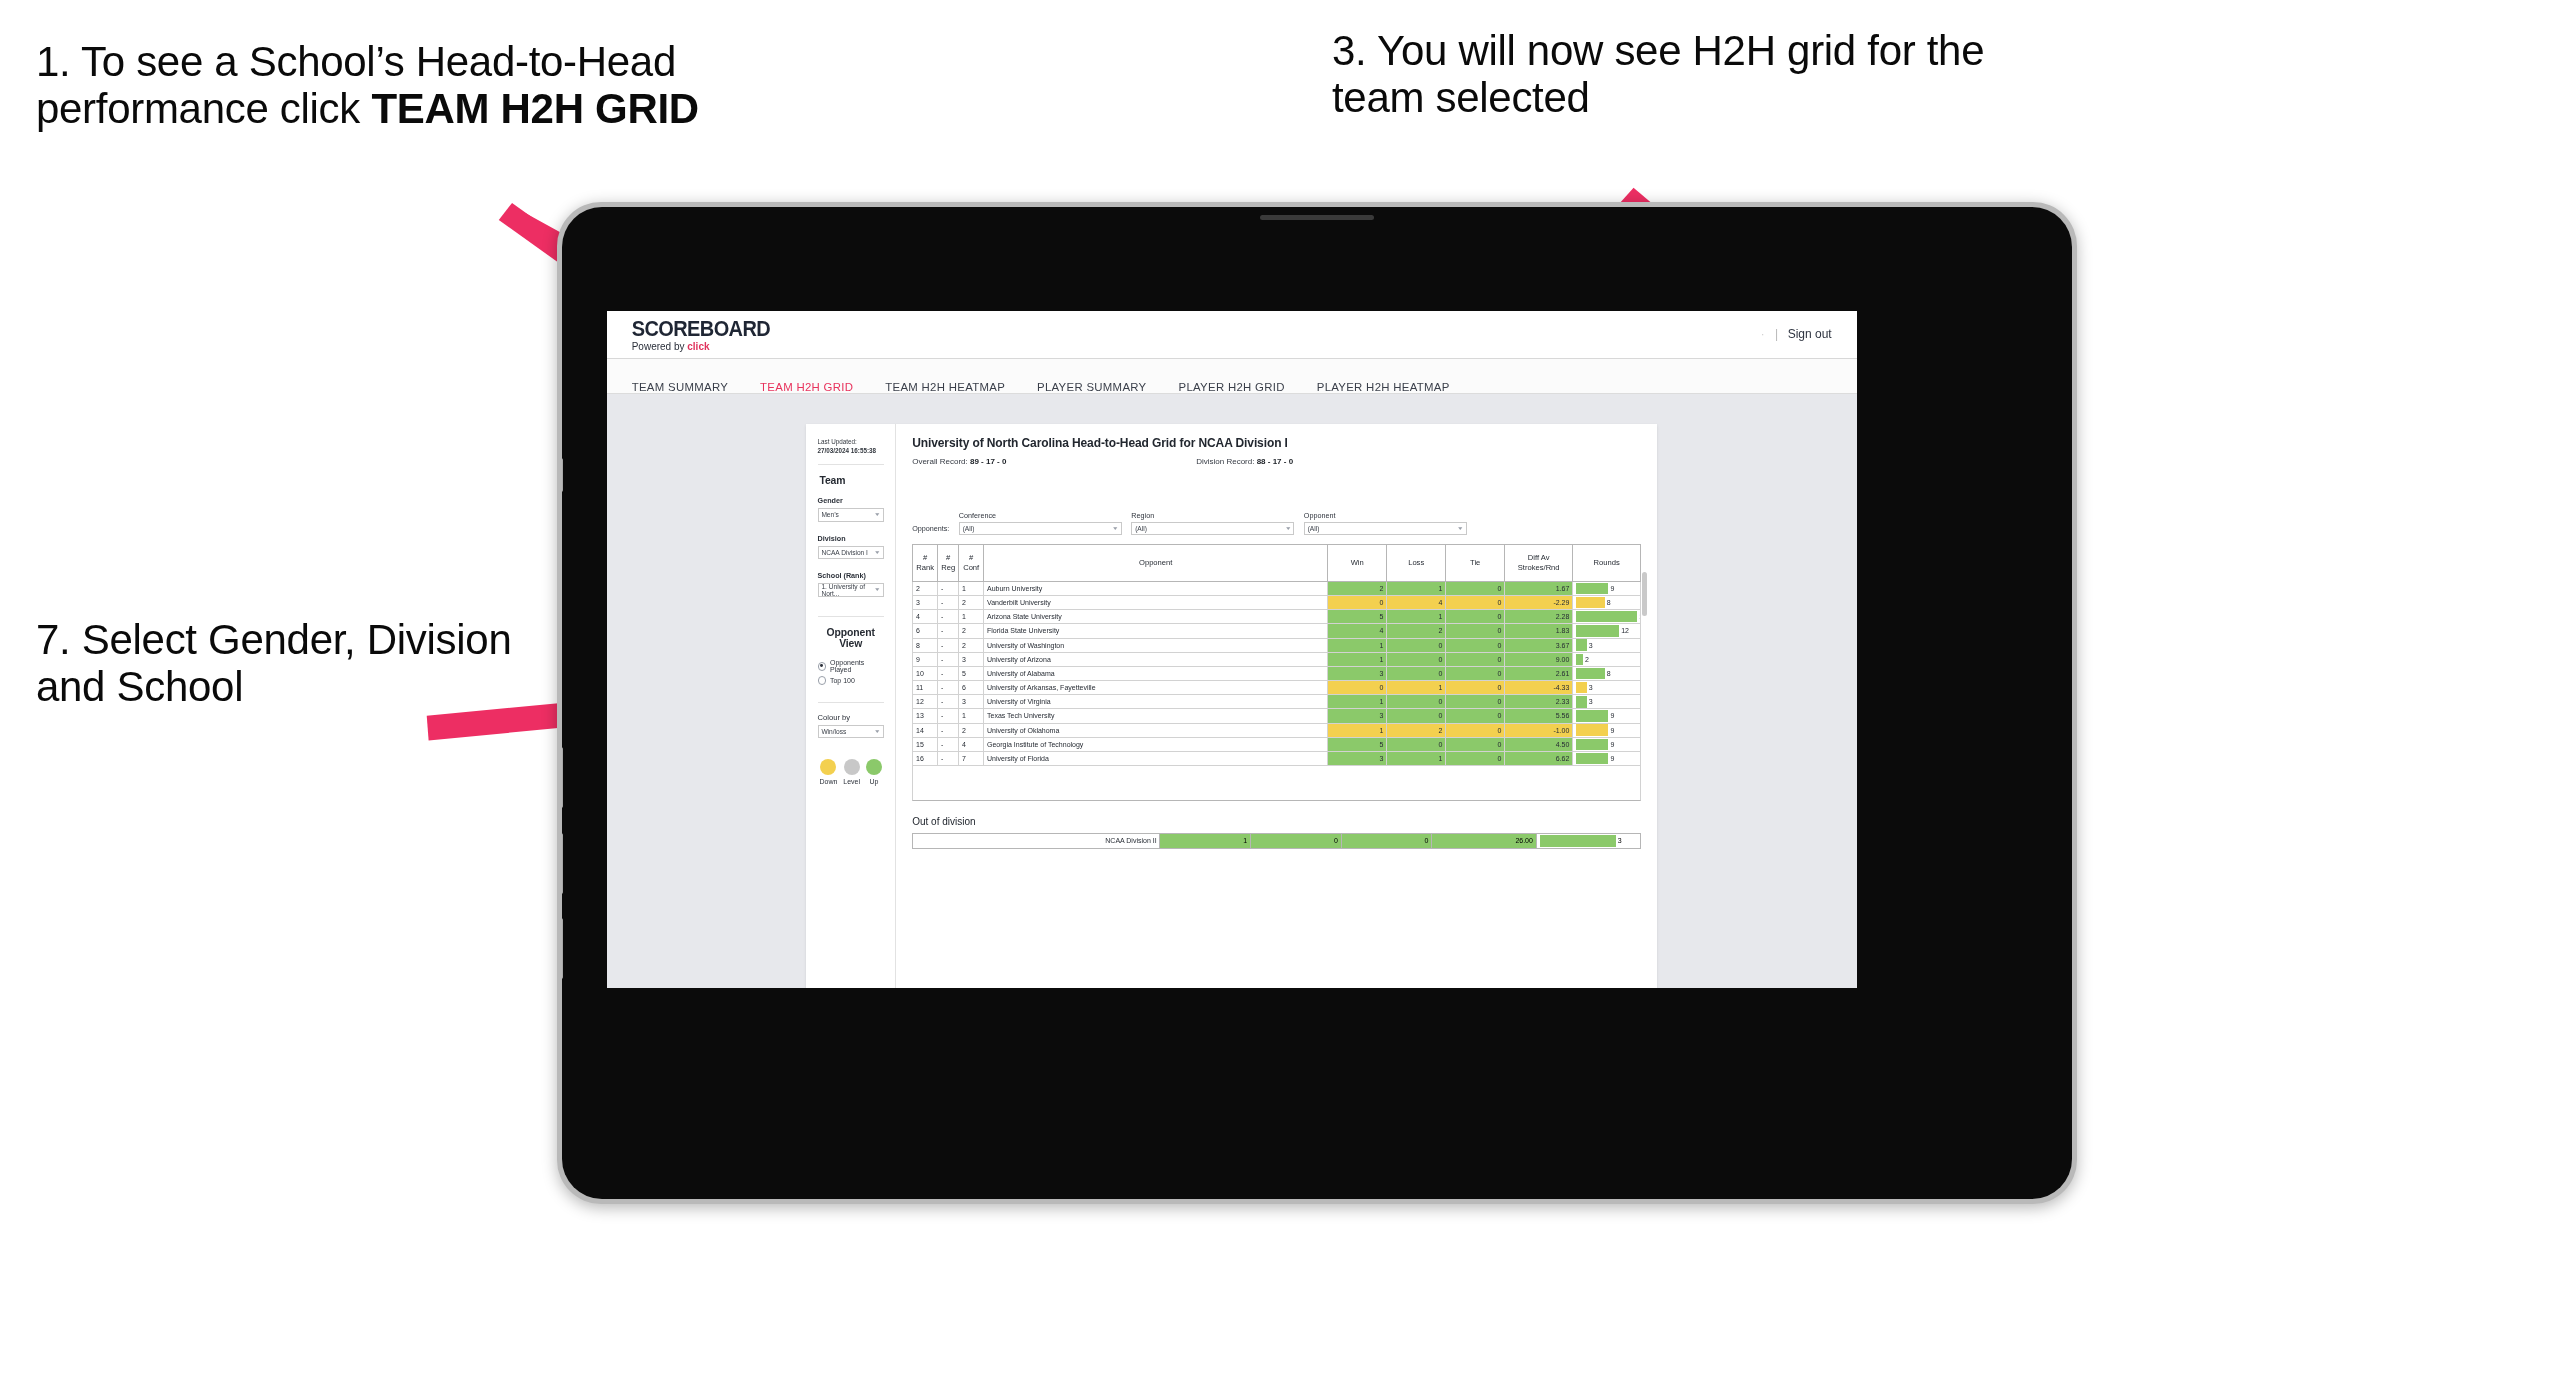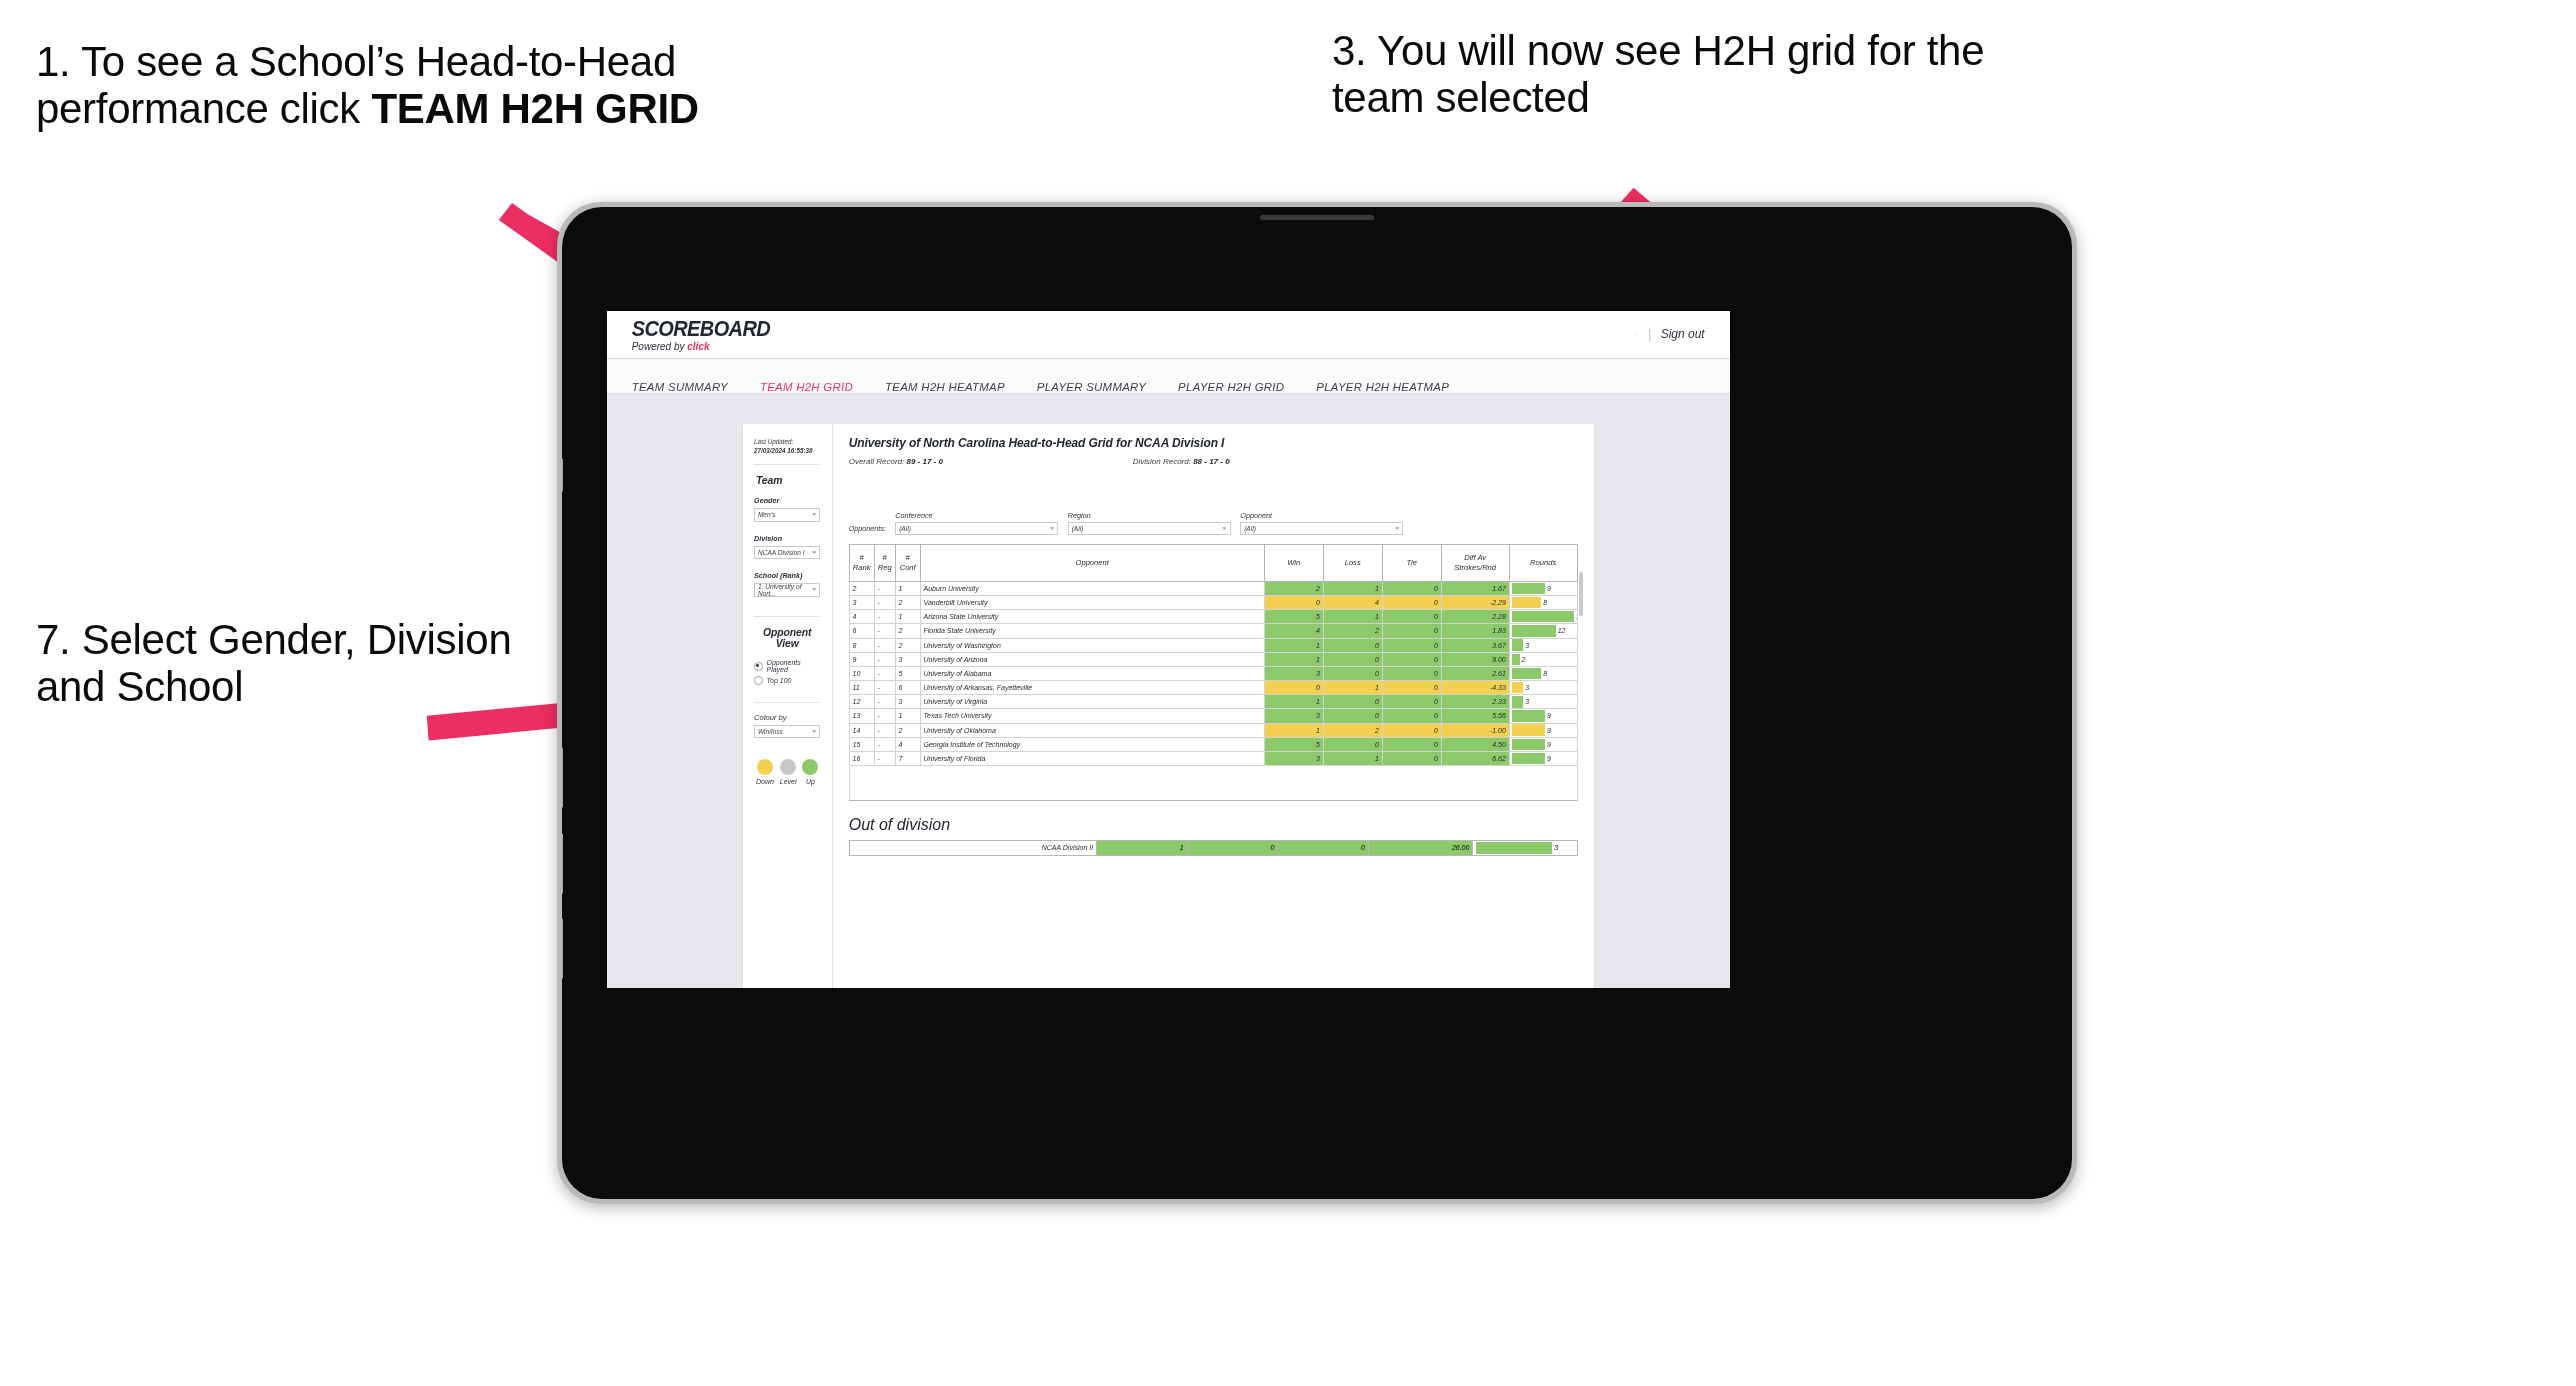--- a/index.html
+++ b/index.html
@@ -55,24 +55,23 @@
   .side-btn{position:absolute;left:-2.8px;width:3.8px;background:#a8a8a8;border-radius:1.9px;}
   .sb1{top:251px;height:34px;}
   .sb2{top:540px;height:61px;}
   .sb3{top:626px;height:61px;}
   .sb4{top:711px;height:61px;}
 
   
   #viewport{
     position:absolute;
     left:45px;top:104px;
-    width:1123px;height:677px;
+    width:1250px;height:677px;
     background:#e7e8ec;
     overflow:hidden;
-    font-style:italic;
   }
 
   
   .topbar{
     height:47px;background:#ffffff;
     display:flex;align-items:center;
     border-bottom:0.9px solid #d8d8d8;
     position:relative;
   }
   .logo{padding-left:25px;padding-right:30px;line-height:1;}
@@ -227,21 +226,21 @@
   .rounds-bar.up{background:#8bc96a;}
   .rounds-bar.down{background:#f3d04f;}
   .rounds-val{position:relative;font-size:7px;padding-left:1.9px;}
 
   .tbl-scroll{
     position:absolute;right:-5.7px;top:28.4px;width:4.7px;height:44px;
     background:#c9c9c9;border-radius:2.8px;
   }
   .tbl-blank{height:34px;border-left:0.9px solid #d2d2d2;border-right:0.9px solid #d2d2d2;border-bottom:0.9px solid #b6b6b6;}
 
-  .outdiv-title{font-size:16px;color:#22272f;margin:15px 0 5.7px 0;}
+  .outdiv-title{font-size:10px;color:#22272f;margin:15px 0 5.7px 0;}
   table.outdiv{border-collapse:collapse;width:100%;table-layout:fixed;font-size:7px;}
   table.outdiv td{border:0.9px solid #b6b6b6;height:12.3px;padding:0.9px 2.8px;}
   table.outdiv td.lbl{text-align:right;background:#fff;color:#262b33;}
   table.outdiv td.num{text-align:right;}
 </style>
 </head>
 <body>
 
 <div class="annot" id="annot-1"><span>1. To see a School’s Head-to-Head performance click </span><b>TEAM H2H GRID</b></div>
 <div class="annot" id="annot-2">7. Select Gender, Division and School</div>

